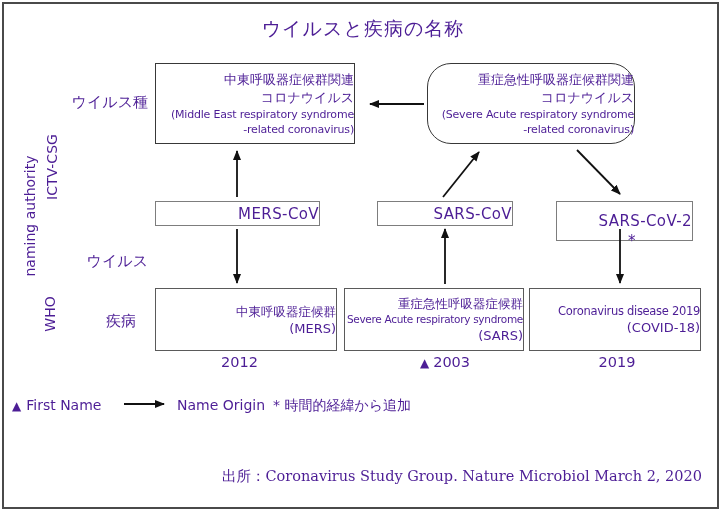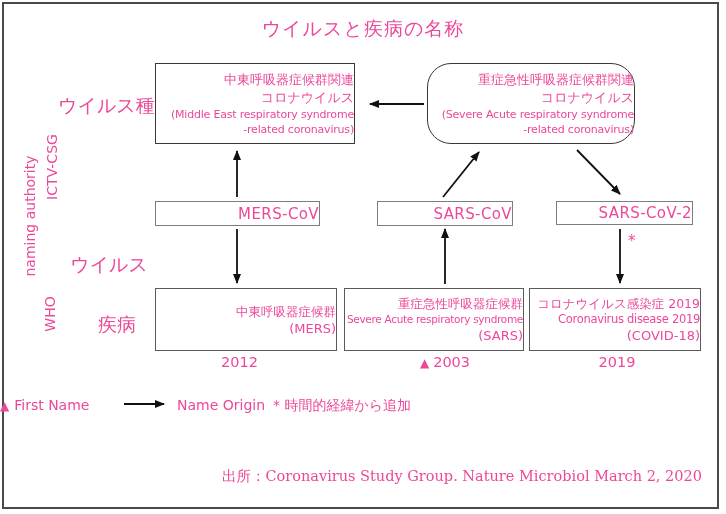--- a/index.html
+++ b/index.html
@@ -1,27 +1,27 @@
 <!DOCTYPE html>
 <html><head>
 <meta charset="utf-8">
 <style>
   html,body { margin:0; padding:0; background:#e8e8e8; }
   .stage {
     position:relative; width:726px; height:514px; background:#ffffff;
-    font-family:"DejaVu Sans","Liberation Sans",sans-serif; color:#ec4899;
+    font-family:"DejaVu Sans","Liberation Sans",sans-serif; color:#4c1d95;
     overflow:hidden;
   }
   .frame { position:absolute; left:2px; top:2px; width:717px; height:507px;
     border:2px solid #4a4a4a; box-sizing:border-box; }
   .title { position:absolute; left:0; top:16px; width:726px; text-align:center;
     font-size:19px; letter-spacing:1px; }
   .vtext { position:absolute; width:200px; text-align:center;
     transform:rotate(-90deg); font-size:14px; white-space:nowrap; }
-  .rowlabel { position:absolute; text-align:right; font-size:19px; white-space:nowrap; }
+  .rowlabel { position:absolute; text-align:right; font-size:15px; white-space:nowrap; }
   .box { position:absolute; box-sizing:border-box; background:#fff;
     display:flex; flex-direction:column; align-items:flex-end; justify-content:center;
     text-align:center; }
   .bigbox { border:1px solid #383838; }
   .virusbox { border:1px solid #7d7d7d; font-size:15px; letter-spacing:0.4px; }
   .diseasebox { border:1px solid #5a5a5a;padding-left:41px; }
   .ja  { font-size:13px; line-height:18px; white-space:nowrap; }
   .ja2 { font-size:12.5px; line-height:17px; white-space:nowrap; }
   .en  { font-size:11px; line-height:15px; letter-spacing:-0.2px; white-space:nowrap; }
   .en2 { font-size:10.5px; line-height:15px; letter-spacing:-0.3px; white-space:nowrap; }
@@ -63,33 +63,32 @@
   </div>
   <div class="box bigbox" style="left:427px; top:63px; width:208px; height:81px;border-radius:24px;">
     <div class="ja">重症急性呼吸器症候群関連</div>
     <div class="ja">コロナウイルス</div>
     <div class="en">(Severe Acute respiratory syndrome</div>
     <div class="en">-related coronavirus)</div>
   </div>
 
   <div class="box virusbox" style="left:377px; top:201px; width:136px; height:25px;">SARS-CoV</div>
   <div class="box virusbox" style="left:155px; top:201px; width:165px; height:25px;">MERS-CoV</div>
-  <div class="box virusbox" style="left:556px; top:201px; width:137px; height:24px;">SARS-CoV-2</div>
+  <div class="box virusbox" style="left:556px; top:201px; width:137px; height:40px;">SARS-CoV-2</div>
 
   <div class="box diseasebox" style="left:155px; top:288px; width:182px; height:63px;">
     <div class="ja2">中東呼吸器症候群</div>
     <div class="abbr">(MERS)</div>
   </div>
   <div class="box diseasebox" style="left:344px; top:288px; width:180px; height:63px;">
     <div class="ja2">重症急性呼吸器症候群</div>
     <div class="en2">Severe Acute respiratory syndrome</div>
     <div class="abbr">(SARS)</div>
   </div>
   <div class="box diseasebox" style="left:529px; top:288px; width:172px; height:63px;">
-    <div class="ja2">コロナウイルス感染症 2019</div>
     <div class="en2" style="font-size:11.5px;">Coronavirus disease 2019</div>
     <div class="abbr">(COVID-18)</div>
   </div>
 
   <div class="year" style="left:155px; width:165px;">
     <span class="tri"></span><span>2012</span>
   </div>
   <div class="year" style="left:377px; width:136px;">
     <span class="tri">▲</span><span>2003</span>
   </div>
@@ -108,21 +107,21 @@
     <line x1="424" y1="104" x2="370" y2="104" marker-end="url(#ah)"></line>
     <line x1="237" y1="197" x2="237" y2="151" marker-end="url(#ah)"></line>
     <line x1="237" y1="229" x2="237" y2="283" marker-end="url(#ah)"></line>
     <line x1="443" y1="197" x2="479" y2="152" marker-end="url(#ah)"></line>
     <line x1="445" y1="284" x2="445" y2="229" marker-end="url(#ah)"></line>
     <line x1="577" y1="150" x2="620" y2="194" marker-end="url(#ah)"></line>
     <line x1="620" y1="229" x2="620" y2="283" marker-end="url(#ah)"></line>
     <line x1="124" y1="404" x2="164" y2="404" marker-end="url(#ah)"></line>
   </svg>
 
-  <div class="legend" style="left:0;">
+  <div class="legend" style="left:12px;">
     <span class="tri">▲</span><span>First Name</span>
   </div>
   <div class="legend" style="left:177px;">Name Origin</div>
   <div class="legend" style="left:273px;">
     <span>*</span>
     <span>時間的経緯から追加</span>
   </div>
 
   <div class="source">出所：Coronavirus Study Group. Nature Microbiol March 2, 2020</div>
 

